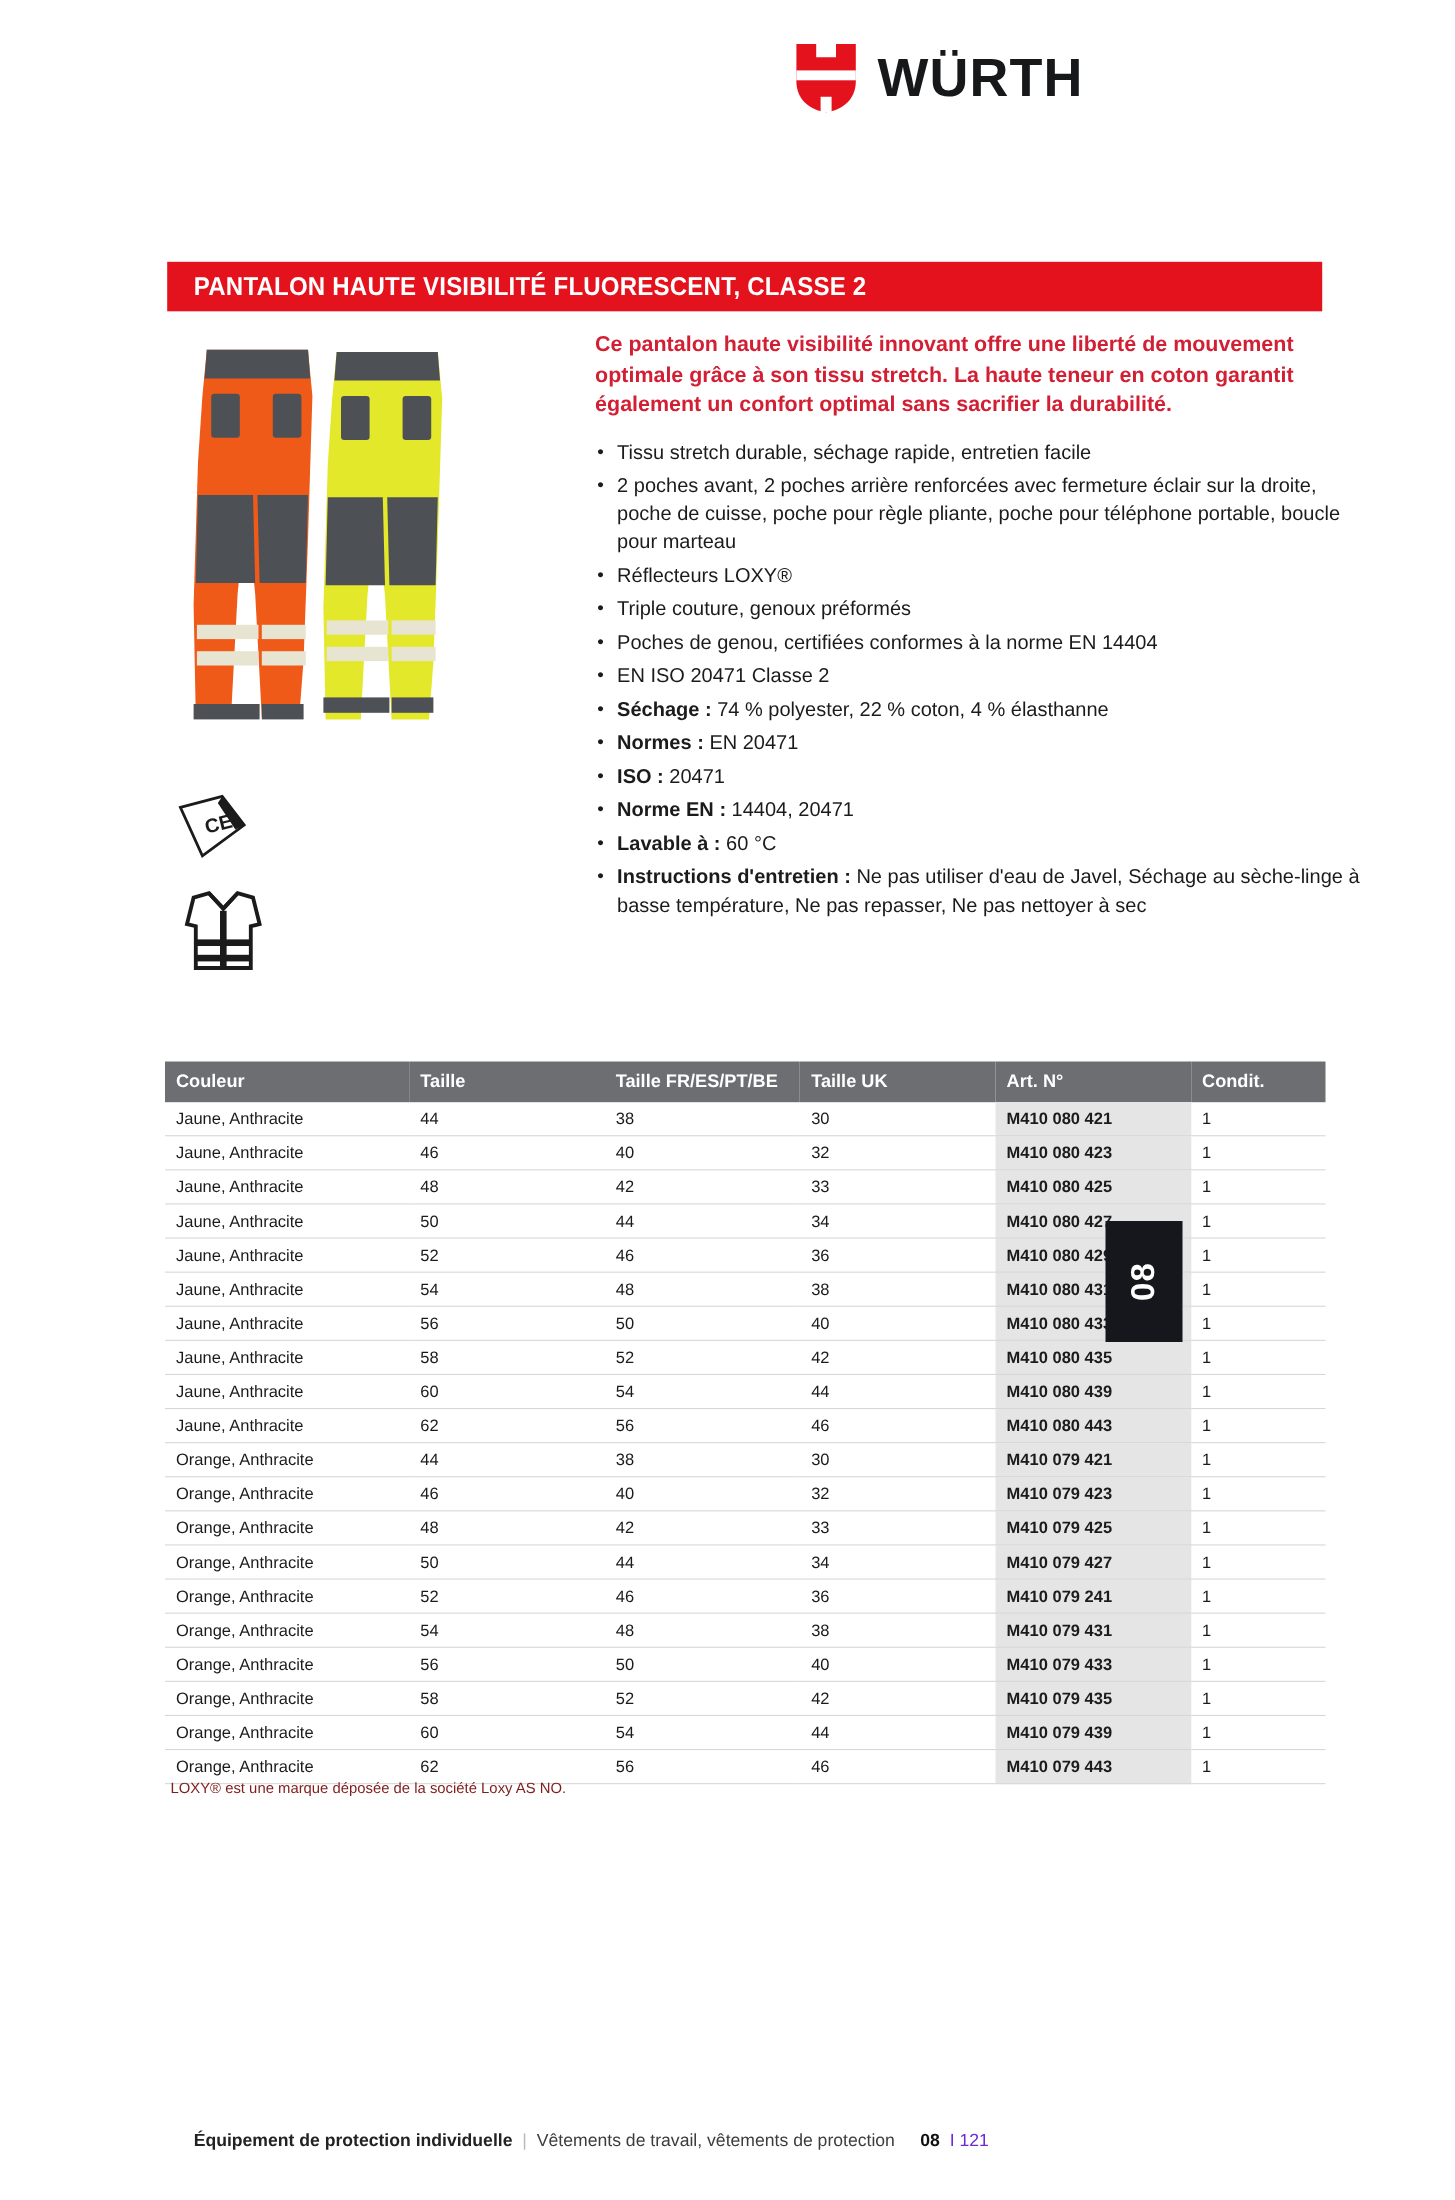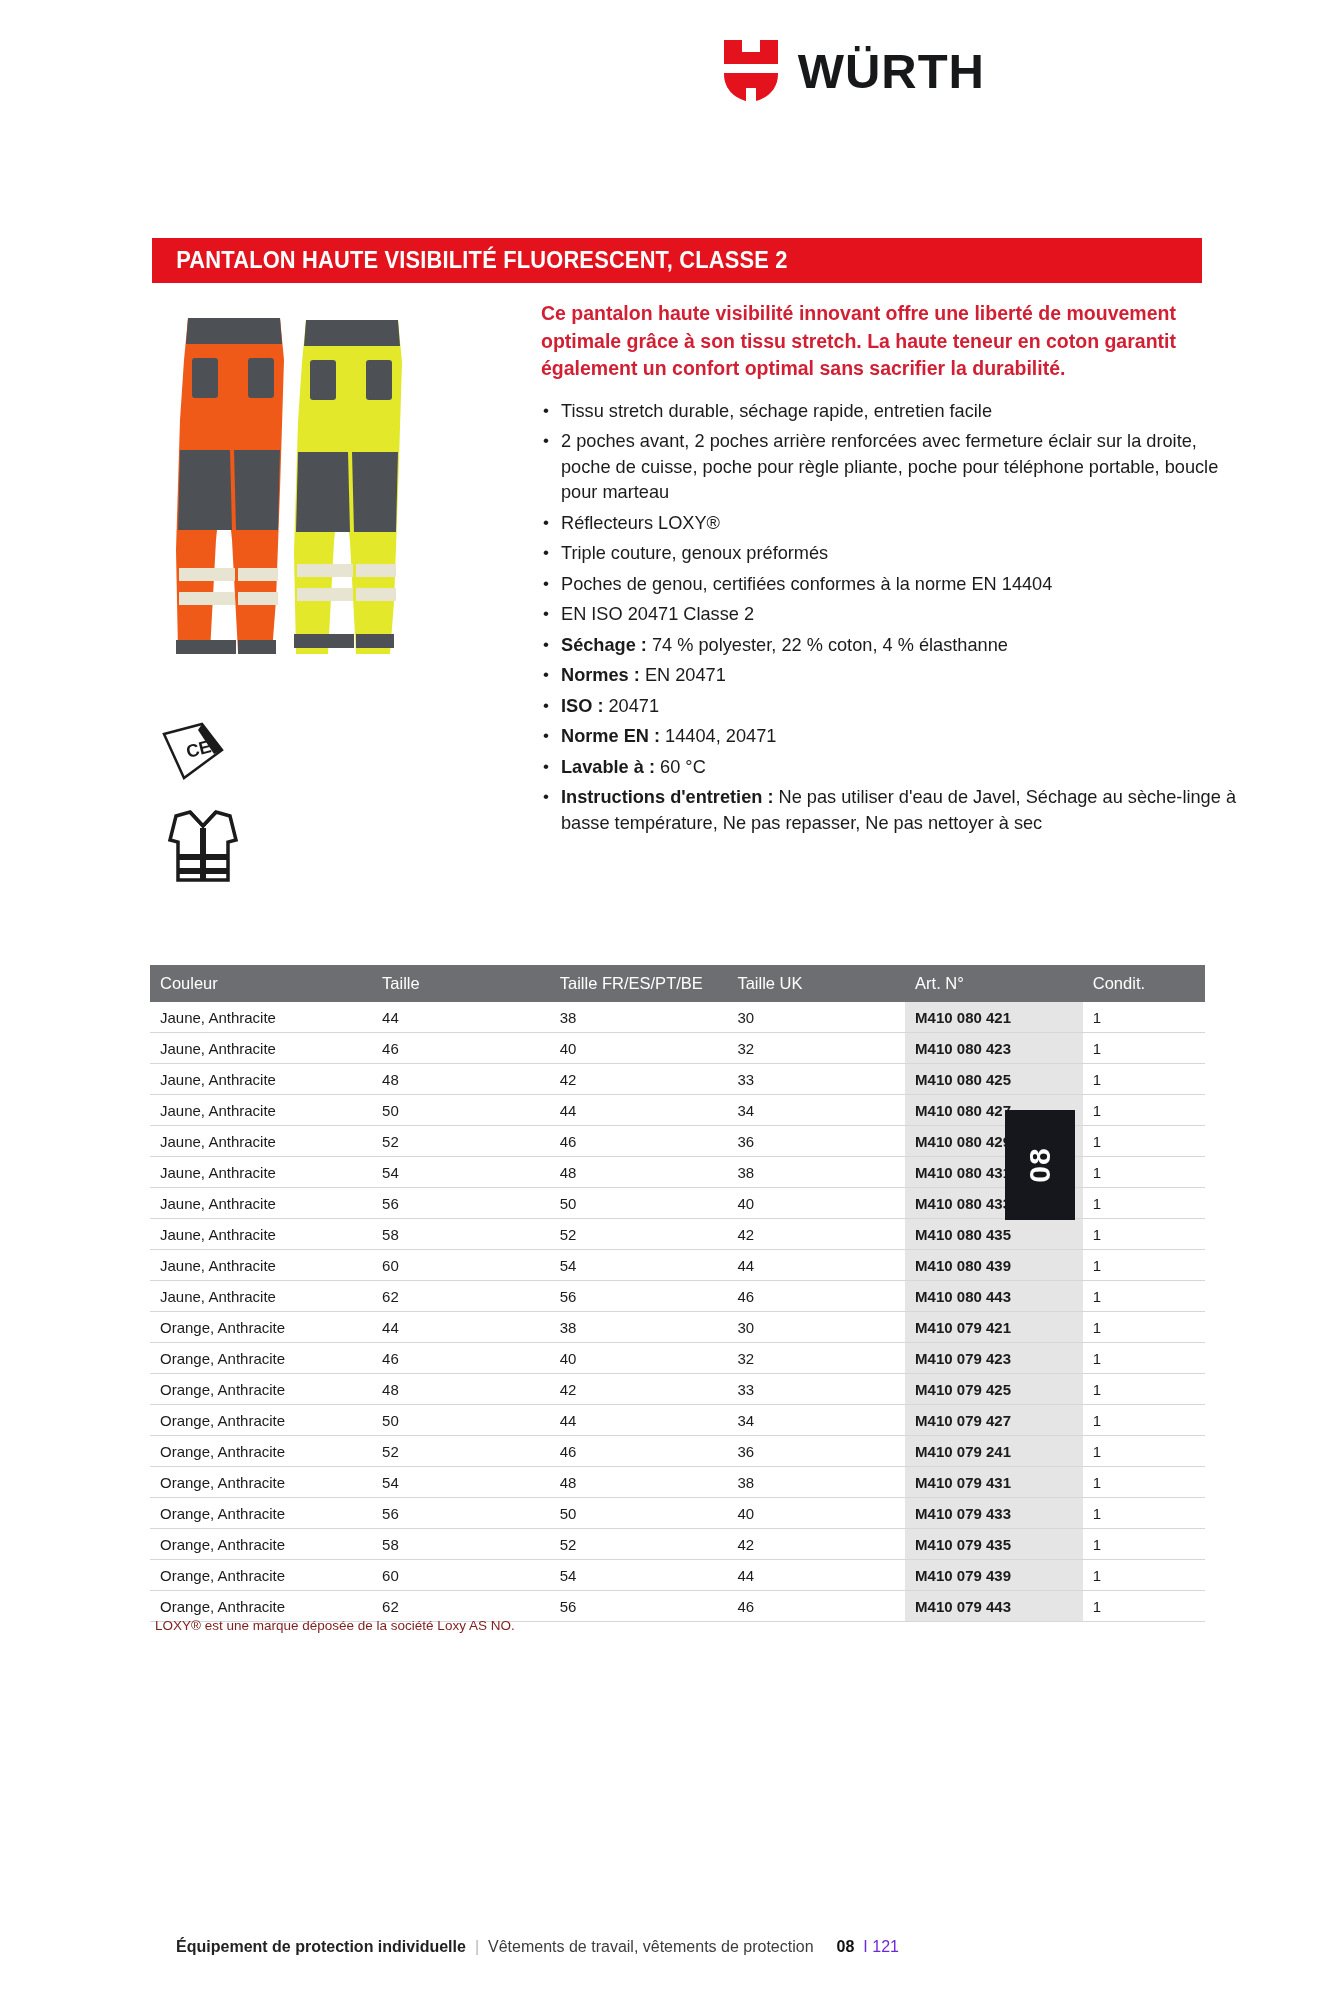--- a/index.html
+++ b/index.html
@@ -68,21 +68,21 @@
     content: "•"; position: absolute; left: 2px; top: -1px;
     font-size: 17px; color: #1b1b1b;
   }
   ul.features b { font-weight: bold; }
 
   
   .table-wrap { position: absolute; left: 150px; top: 965px; width: 1055px; }
   table.specs { width: 100%; border-collapse: collapse; }
   table.specs thead th {
     background: #6d6e72; color: #ffffff;
-    font-size: 16.5px; font-weight: normal;
+    font-size: 16.5px; font-weight: bold;
     text-align: left; padding: 9px 0 9px 10px;
     white-space: nowrap;
   }
   table.specs tbody td {
     font-size: 15px; color: #1b1b1b;
     padding: 6.5px 0 6.5px 10px;
     border-bottom: 1px solid #d7d7d9;
     white-space: nowrap;
   }
   table.specs tbody tr:first-child td { border-top: none; }

